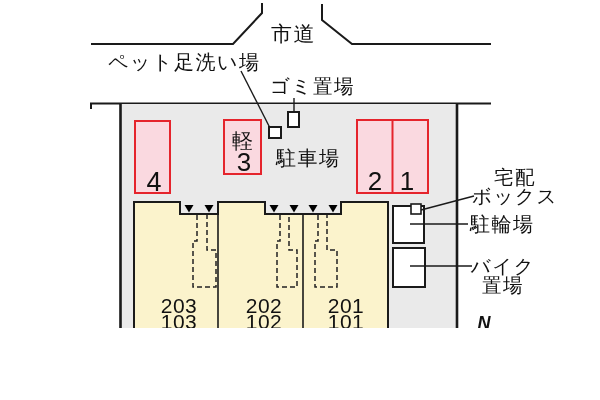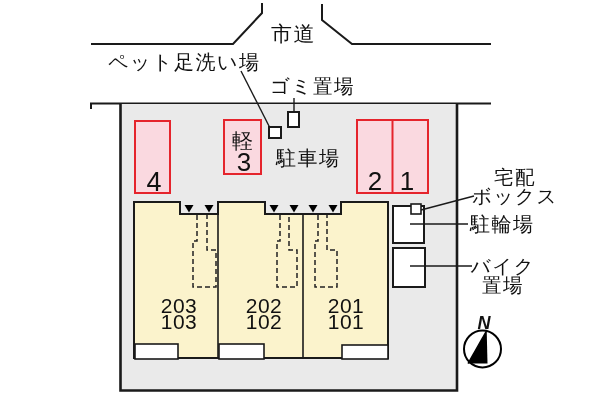--- a/index.html
+++ b/index.html
@@ -1,16 +1,16 @@
 <!DOCTYPE html>
 <html><head>
 <meta charset="utf-8">
 <style>
   html,body{margin:0;padding:0;background:#fff;}
-  .stage{position:relative;width:600px;height:400px;background:#ffffff;overflow:hidden;
+  .stage{position:relative;width:600px;height:328px;background:#ffffff;overflow:hidden;
          font-family:"Liberation Sans",sans-serif;}
   svg text{font-family:"Liberation Sans",sans-serif;fill:#111;}
   .jp{letter-spacing:1.5px;}
 </style>
 </head>
 <body>
 
 <div class="stage">
 <svg width="600" height="400" viewBox="0 0 600 400">
 

